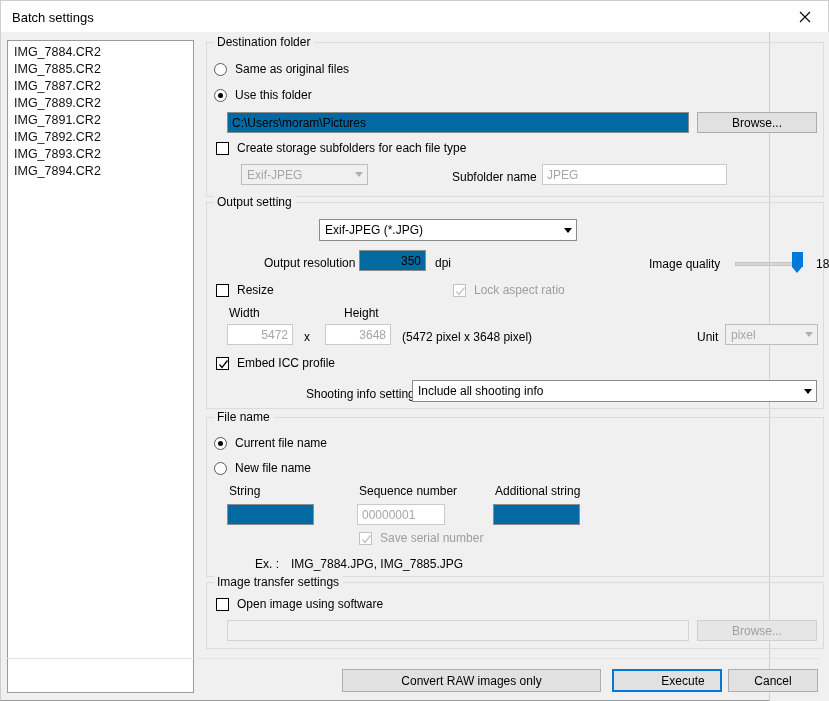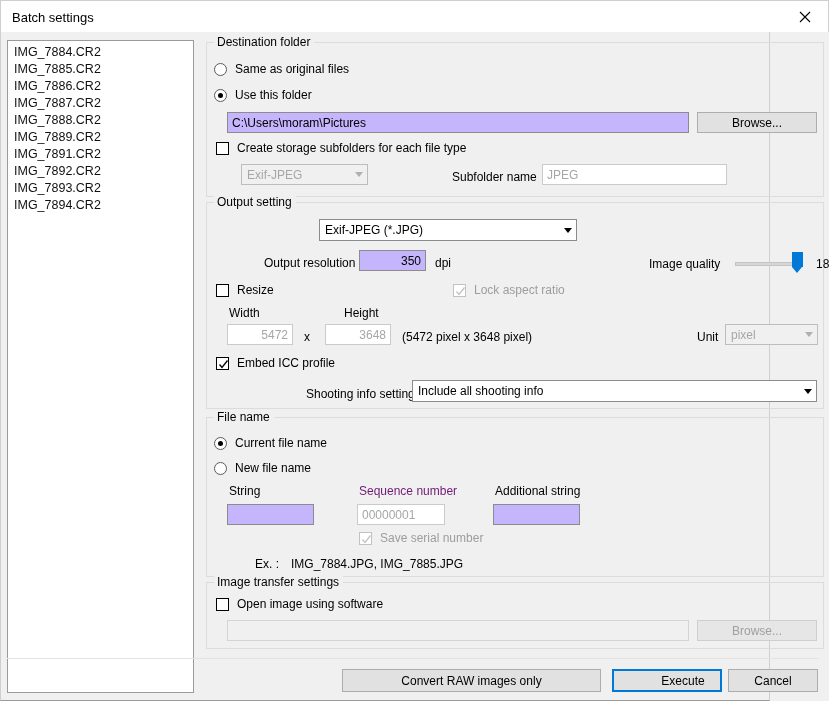--- a/index.html
+++ b/index.html
@@ -113,21 +113,21 @@
   }
 
   #grp-destination { left: 205px; top: 10px;  width: 618px; height: 155px; }
   #grp-output      { left: 205px; top: 170px; width: 618px; height: 207px; padding-left: 22px; }
   #grp-filename    { left: 205px; top: 385px; width: 618px; height: 160px; }
   #grp-transfer    { left: 205px; top: 550px; width: 618px; height: 67px;  }
 
   
   .abs { position: absolute; white-space: nowrap; }
   .lbl { font-size: 12px; color: #000000; line-height: 14px; }
-  .lbl-dim { font-size: 12px; color: #701a75; line-height: 14px; }
+  .lbl-dim { font-size: 12px; color: #000000; line-height: 14px; }
 
   
   .radio-row { position: absolute; display: flex; align-items: center; cursor: default; }
   .radio {
     width: 13px; height: 13px;
     border-radius: 50%;
     border: 1px solid #5a5a5a;
     background: #ffffff;
     box-sizing: border-box;
     position: relative;
@@ -155,21 +155,21 @@
     flex: 0 0 auto;
   }
   .cbox.dim { border-color: #c2c2c2; }
   .cbox svg { position: absolute; left: 1px; top: 1px; }
   .check-row .clabel { margin-left: 8px; font-size: 12px; color: #000; line-height: 14px; }
   .check-row .clabel.dim { color: #9d9d9d; }
 
   
   .tinput {
     position: absolute;
-    background: #c4b5fd;
+    background: #0369a1;
     border: 1px solid #8c8c8c;
     box-sizing: border-box;
     font-family: "Liberation Sans", sans-serif;
     font-size: 12px;
     color: #000000;
     padding: 0 4px;
     outline: none;
   }
   .tinput.dim {
     background: #ffffff;
@@ -273,23 +273,21 @@
         <path d="M1 1 L11 11 M11 1 L1 11" stroke="#000" stroke-width="1.1" fill="none"></path>
       </svg>
     </div>
   </div>
 
   <div class="dlg-body">
 
     <div class="filelist">
       <div class="filelist-item">IMG_7884.CR2</div>
       <div class="filelist-item">IMG_7885.CR2</div>
-      <div class="filelist-item">IMG_7886.CR2</div>
       <div class="filelist-item">IMG_7887.CR2</div>
-      <div class="filelist-item">IMG_7888.CR2</div>
       <div class="filelist-item">IMG_7889.CR2</div>
       <div class="filelist-item">IMG_7891.CR2</div>
       <div class="filelist-item">IMG_7892.CR2</div>
       <div class="filelist-item">IMG_7893.CR2</div>
       <div class="filelist-item">IMG_7894.CR2</div>
     </div>
 
     <div class="group" id="grp-destination">
       <div class="group-title">Destination folder</div>
 

